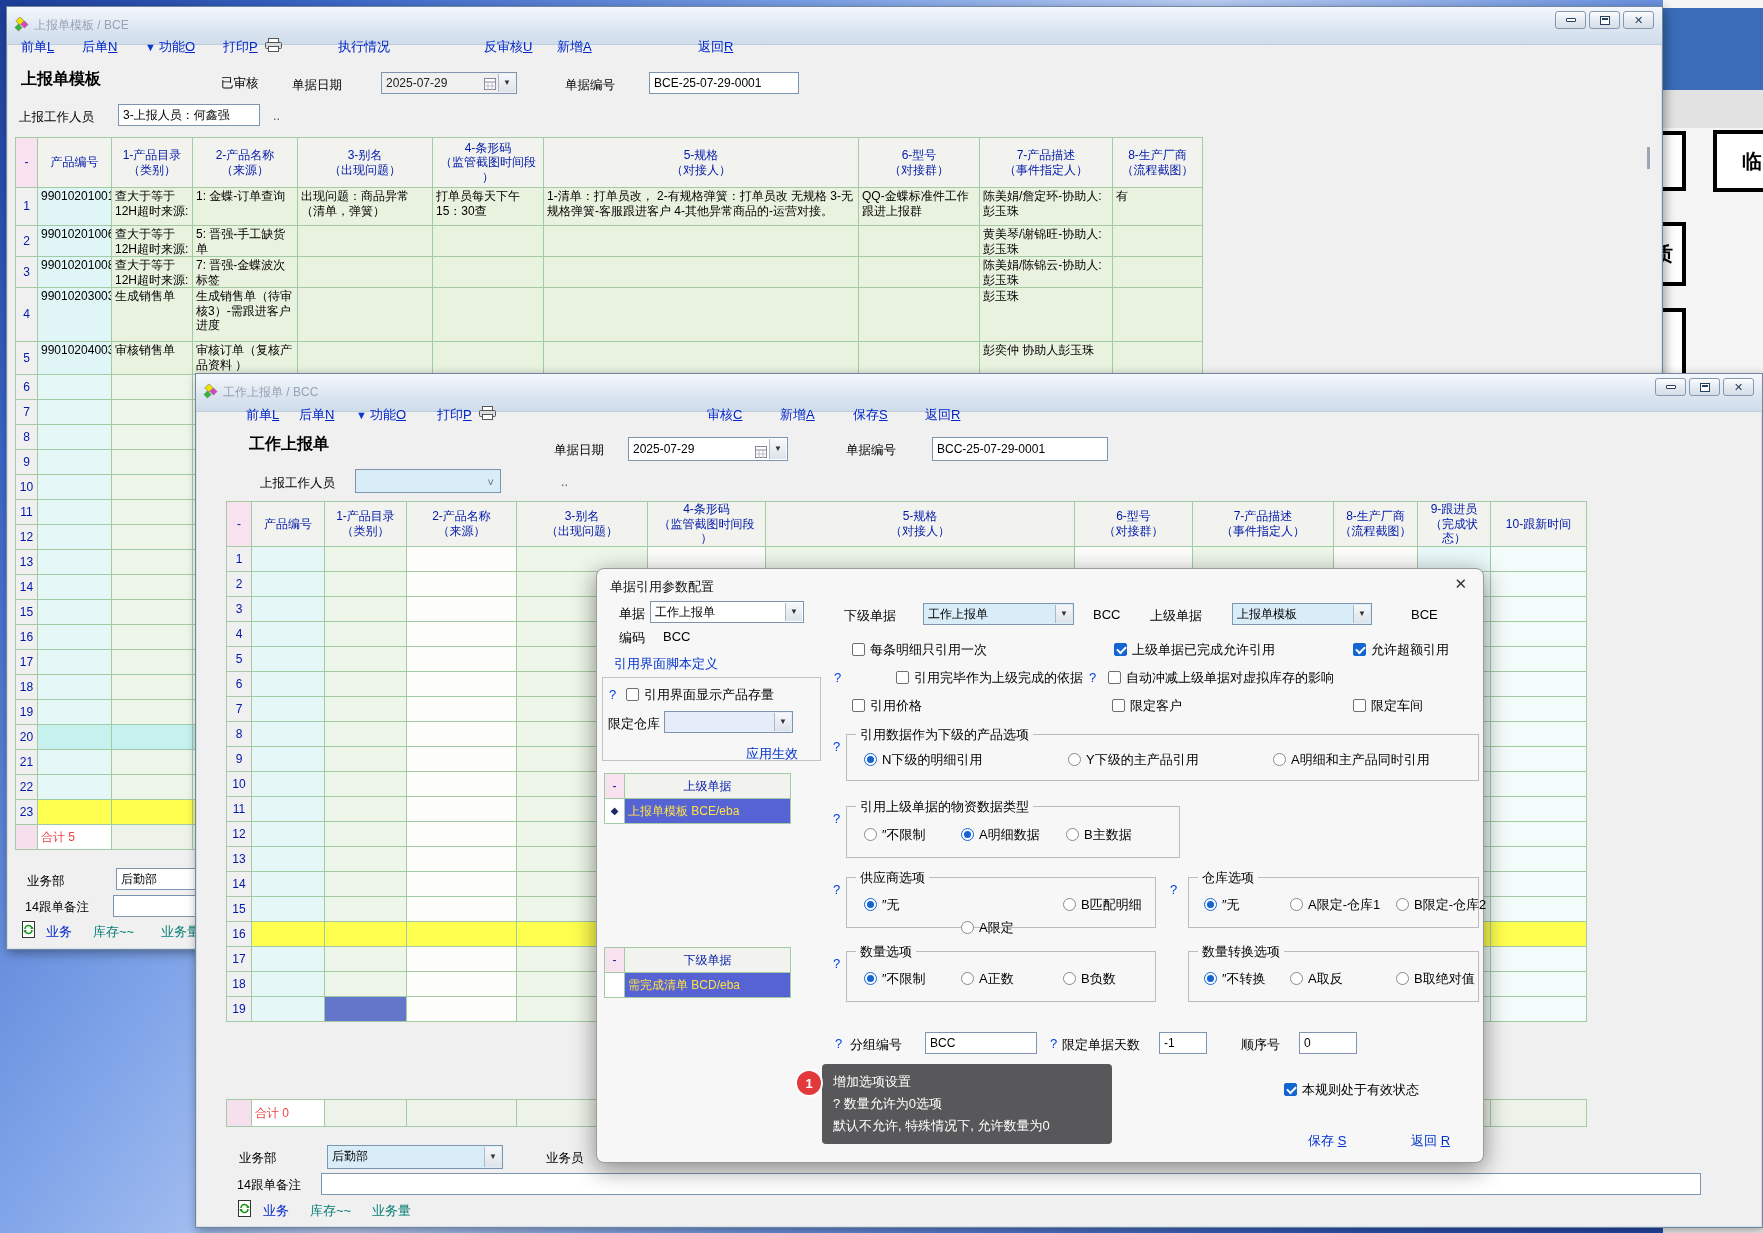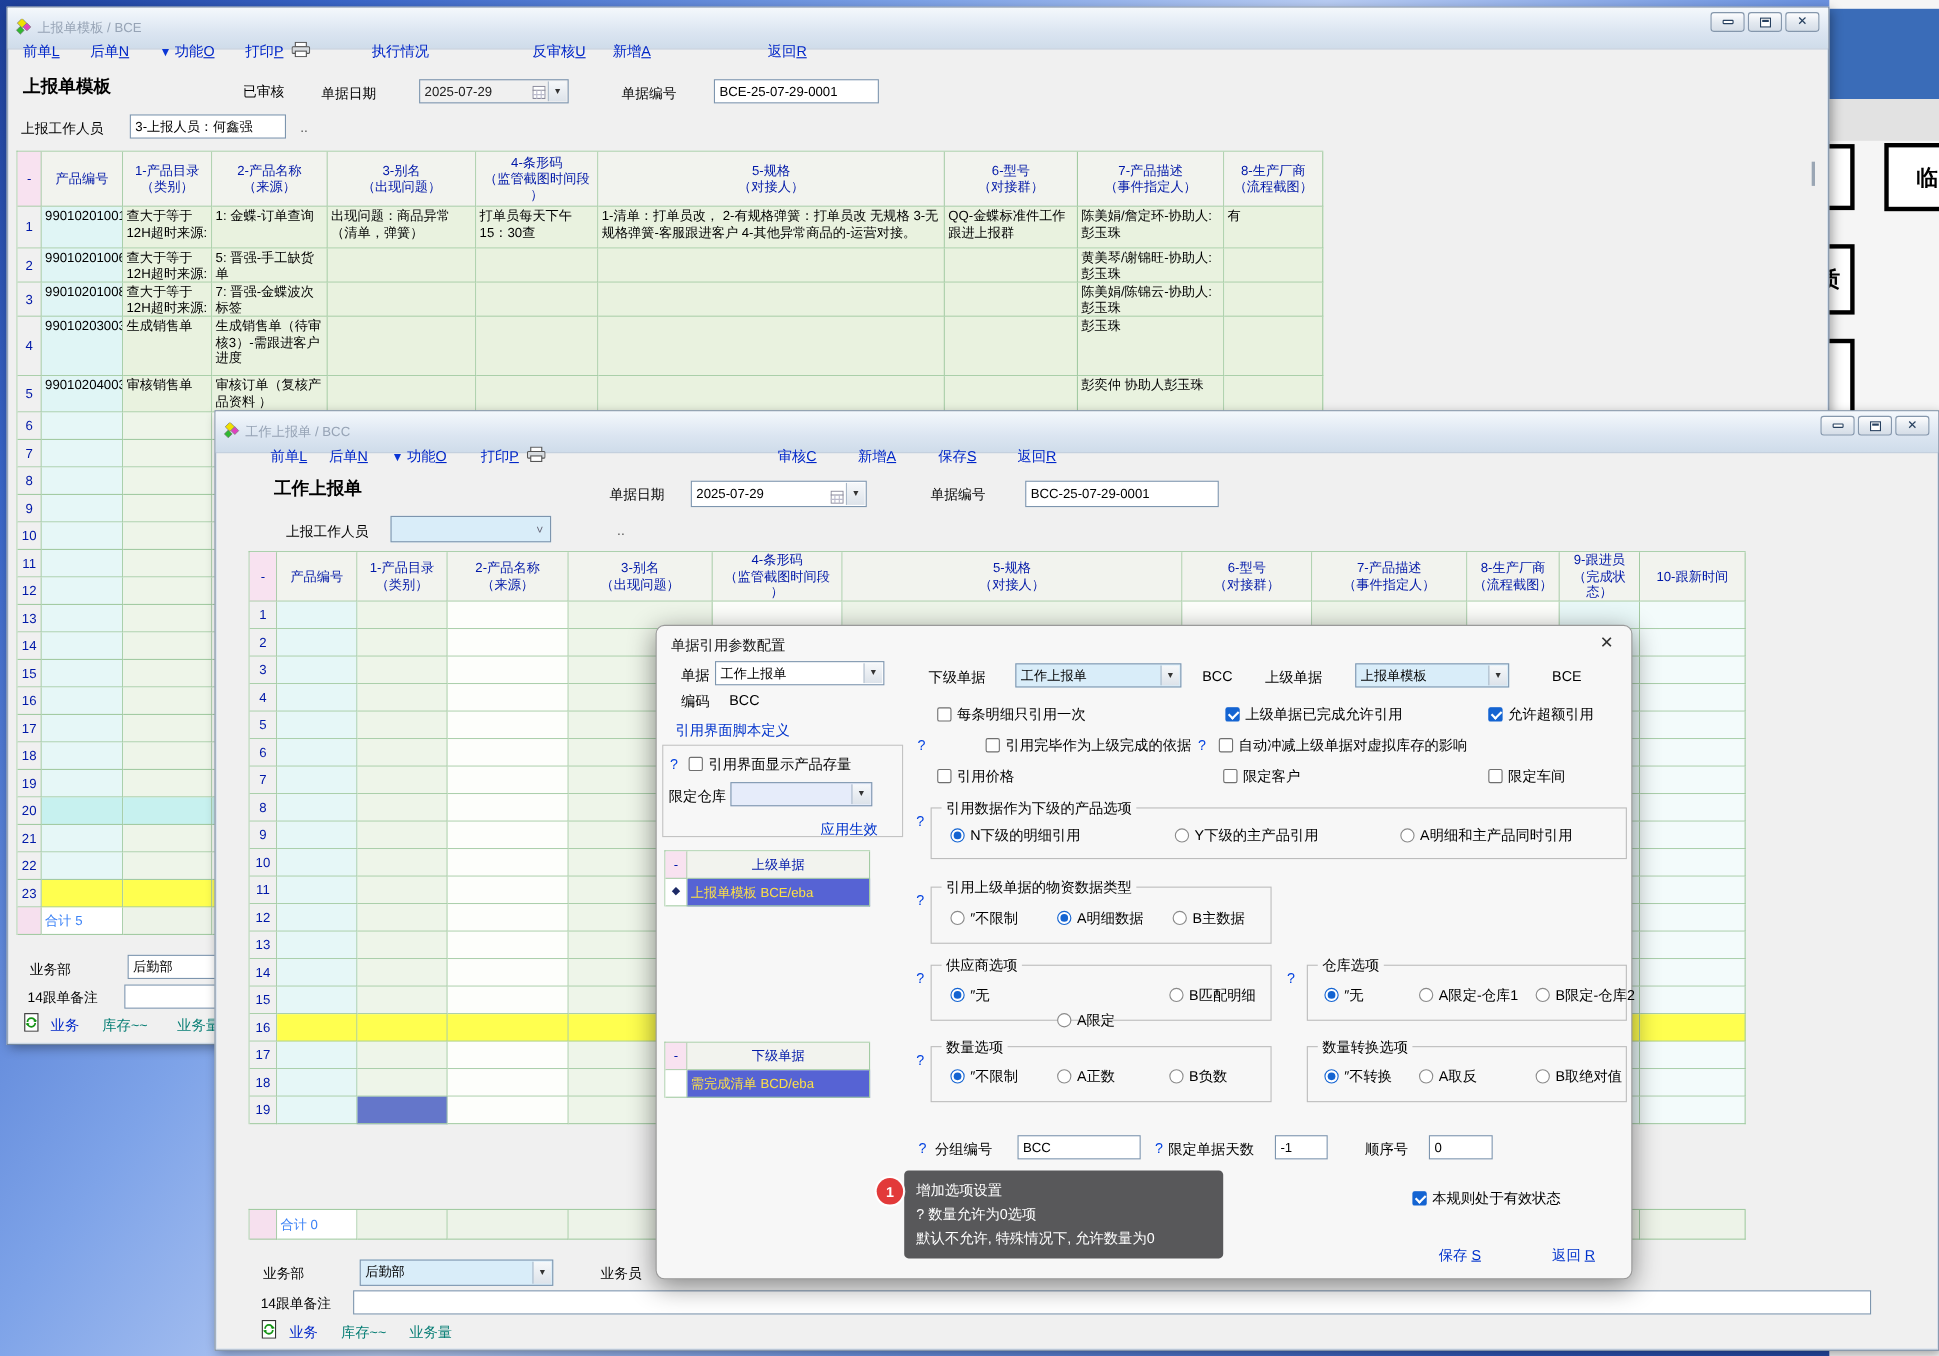--- a/index.html
+++ b/index.html
@@ -73,21 +73,21 @@
   .colTint .trow.empty .cell:nth-child(8){background:#fdfefb}
   .colTint .trow.empty .cell:nth-child(9){background:#eef5e9}
   .colTint .trow.empty .cell:nth-child(10){background:#fdfefb}
   .colTint .trow.empty .cell:nth-child(11){background:#e9f8f8}
   .colTint .trow.empty .cell:nth-child(12){background:#f3fbfb}
   .trow.hlY .cell:not(.num){background:#ffff4f !important}
   .trow.hlC .cell:not(.num){background:#c7f1ef !important}
   .trow .cell.selcell{background:#6476ca !important}
   .trow.totalrow .cell{background:#edf3e8}
   .trow.totalrow .cell.num{background:#f6e0ee}
-  .trow.totalrow .cell:nth-child(2){background:#fff;color:#3b82f6;display:flex;align-items:center;justify-content:flex-start}
+  .trow.totalrow .cell:nth-child(2){background:#fff;color:#ef4444;display:flex;align-items:center;justify-content:flex-start}
   #w1tbl .cell:nth-child(1){width:22px} #w1tbl .cell:nth-child(2){width:74px}
   #w1tbl .cell:nth-child(3){width:81px} #w1tbl .cell:nth-child(4){width:105px}
   #w1tbl .cell:nth-child(5){width:135px} #w1tbl .cell:nth-child(6){width:111px}
   #w1tbl .cell:nth-child(7){width:315px} #w1tbl .cell:nth-child(8){width:121px}
   #w1tbl .cell:nth-child(9){width:133px} #w1tbl .cell:nth-child(10){width:90px}
   .w2cols .cell:nth-child(1){width:25px} .w2cols .cell:nth-child(2){width:73px}
   .w2cols .cell:nth-child(3){width:82px} .w2cols .cell:nth-child(4){width:110px}
   .w2cols .cell:nth-child(5){width:131px} .w2cols .cell:nth-child(6){width:118px}
   .w2cols .cell:nth-child(7){width:309px} .w2cols .cell:nth-child(8){width:118px}
   .w2cols .cell:nth-child(9){width:141px} .w2cols .cell:nth-child(10){width:84px}
@@ -988,21 +988,21 @@
           <div class="cell">-</div>
           <div class="cell">上级单据</div>
         </div>
         <div class="trow sel">
           <div class="cell num">◆</div>
           <div class="cell">上报单模板 BCE/eba</div>
         </div>
       </div>
 
     <span class="q" style="left:236px;top:242px;">?</span>
-    <div class="grp" style="left:249px;top:237px;width:310px;height:52px;">
+    <div class="grp" style="left:249px;top:237px;width:334px;height:52px;">
       <span class="glabel">引用上级单据的物资数据类型</span>
       <span class="opt" style="left:17px;top:19px;"><span class="rb"></span><span>″不限制</span></span>
       <span class="opt" style="left:114px;top:19px;"><span class="rb on"></span><span>A明细数据</span></span>
       <span class="opt" style="left:219px;top:19px;"><span class="rb"></span><span>B主数据</span></span>
     </div>
 
     <span class="q" style="left:236px;top:313px;">?</span>
     <div class="grp" style="left:249px;top:308px;width:310px;height:51px;">
       <span class="glabel">供应商选项</span>
       <span class="opt" style="left:17px;top:18px;"><span class="rb on"></span><span>″无</span></span>

